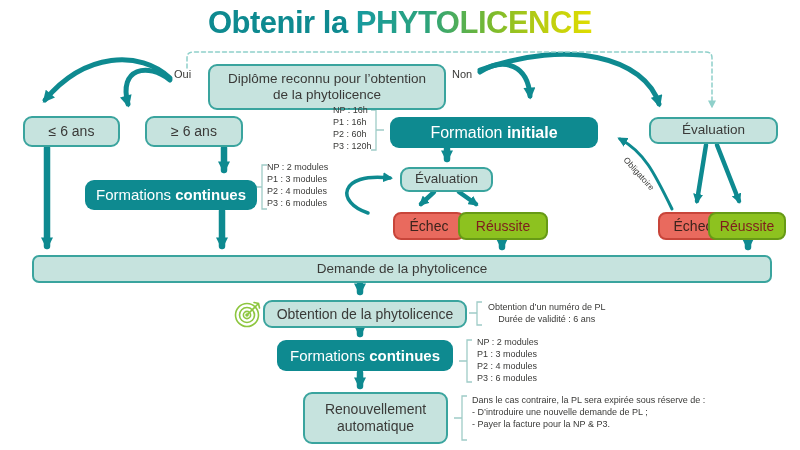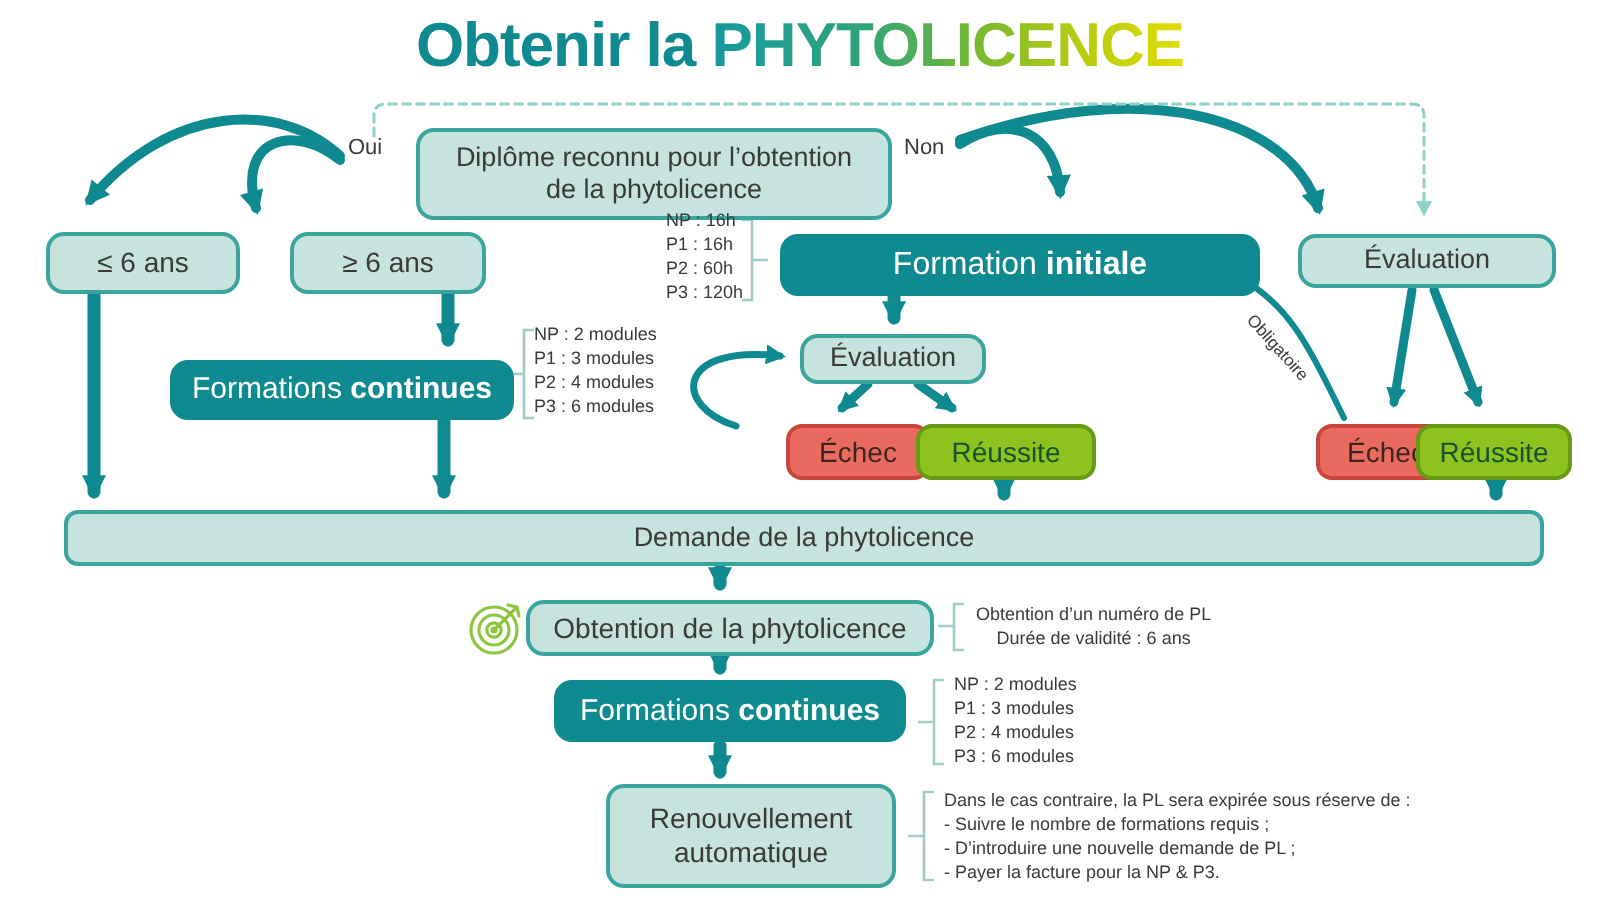--- a/index.html
+++ b/index.html
@@ -8,21 +8,21 @@
   #title{position:absolute;top:5px;left:0;width:100%;text-align:center;
          font-size:31px;font-weight:bold;letter-spacing:-0.5px;}
   #title .t-prefix{color:#0e8a90;}
   #title .t-grad{background:linear-gradient(90deg,#169aa0 0%,#2fa478 32%,#7cbb2d 58%,#b8cc12 78%,#e0dd00 100%);
          -webkit-background-clip:text;background-clip:text;color:transparent;margin-top:11px;}
   .box{position:absolute;box-sizing:border-box;display:flex;align-items:center;justify-content:center;
        text-align:center;line-height:1.2;}
   .light{background:#c6e3de;border:2px solid #3aa49e;border-radius:9px;font-size:13.5px;}
   .dark{background:#0e8a90;border-radius:9px;color:#fff;font-size:15px;}
   .red{background:#e96a5e;border:2px solid #c8453a;border-radius:8px;color:#3d241d;font-size:14px;margin-left:28px;}
-  .green{background:#8dc21f;border:2px solid #679a16;border-radius:8px;color:#14532d;font-size:14px;}
+  .green{background:#8dc21f;border:2px solid #679a16;border-radius:8px;color:#7f1d1d;font-size:14px;}
   .note{position:absolute;font-size:9px;line-height:12px;color:#3a3a38;white-space:nowrap;}
   .edge-label{position:absolute;font-size:11px;color:#3a3a38;white-space:nowrap;}
   #obligatoire{position:absolute;left:629px;top:155px;font-size:8.5px;color:#3a3a38;
        transform:rotate(48deg);transform-origin:0 0;white-space:nowrap;}
   svg.overlay{position:absolute;left:0;top:0;pointer-events:none;}
   .bold{font-weight:bold;}
 </style>
 </head>
 <body>
 
@@ -89,21 +89,21 @@
 
   <div class="box light" style="left:208px;top:64px;width:238px;height:46px;padding:2px 10px;">Diplôme reconnu pour l’obtention de la phytolicence</div>
 
   <div class="box light" style="left:23px;top:116px;width:97px;height:31px;font-size:14px;">≤ 6 ans</div>
   <div class="box light" style="left:145px;top:116px;width:98px;height:31px;font-size:14px;">≥ 6 ans</div>
 
   <div class="box dark" style="left:85px;top:180px;width:172px;height:30px;">
     <span><span>Formations </span><span class="bold">continues</span></span>
   </div>
 
-  <div class="box dark" style="left:390px;top:117px;width:240px;height:31px;font-size:16px;">
+  <div class="box dark" style="left:390px;top:117px;width:208px;height:31px;font-size:16px;">
     <span><span>Formation </span><span class="bold">initiale</span></span>
   </div>
 
   <div class="box light" style="left:400px;top:167px;width:93px;height:25px;">Évaluation</div>
   <div class="box red" style="left:365px;top:212px;width:72px;height:28px;">Échec</div>
   <div class="box green" style="left:458px;top:212px;width:90px;height:28px;">Réussite</div>
 
   <div class="box light" style="left:649px;top:117px;width:129px;height:27px;">Évaluation</div>
   <div class="box red" style="left:630px;top:212px;width:70px;height:28px;">Échec</div>
   <div class="box green" style="left:708px;top:212px;width:78px;height:28px;">Réussite</div>
@@ -139,18 +139,17 @@
 
   <div class="note" style="left:477px;top:336px;">
     <div>NP : 2 modules</div>
     <div>P1 : 3 modules</div>
     <div>P2 : 4 modules</div>
     <div>P3 : 6 modules</div>
   </div>
 
   <div class="note" style="left:472px;top:394px;">
     <div>Dans le cas contraire, la PL sera expirée sous réserve de :</div>
-    <div>-   Suivre le nombre de formations requis ;</div>
     <div>-   D’introduire une nouvelle demande de PL ;</div>
     <div>-   Payer la facture pour la NP &amp; P3.</div>
   </div>
 
 </div>
 
 </body></html>

